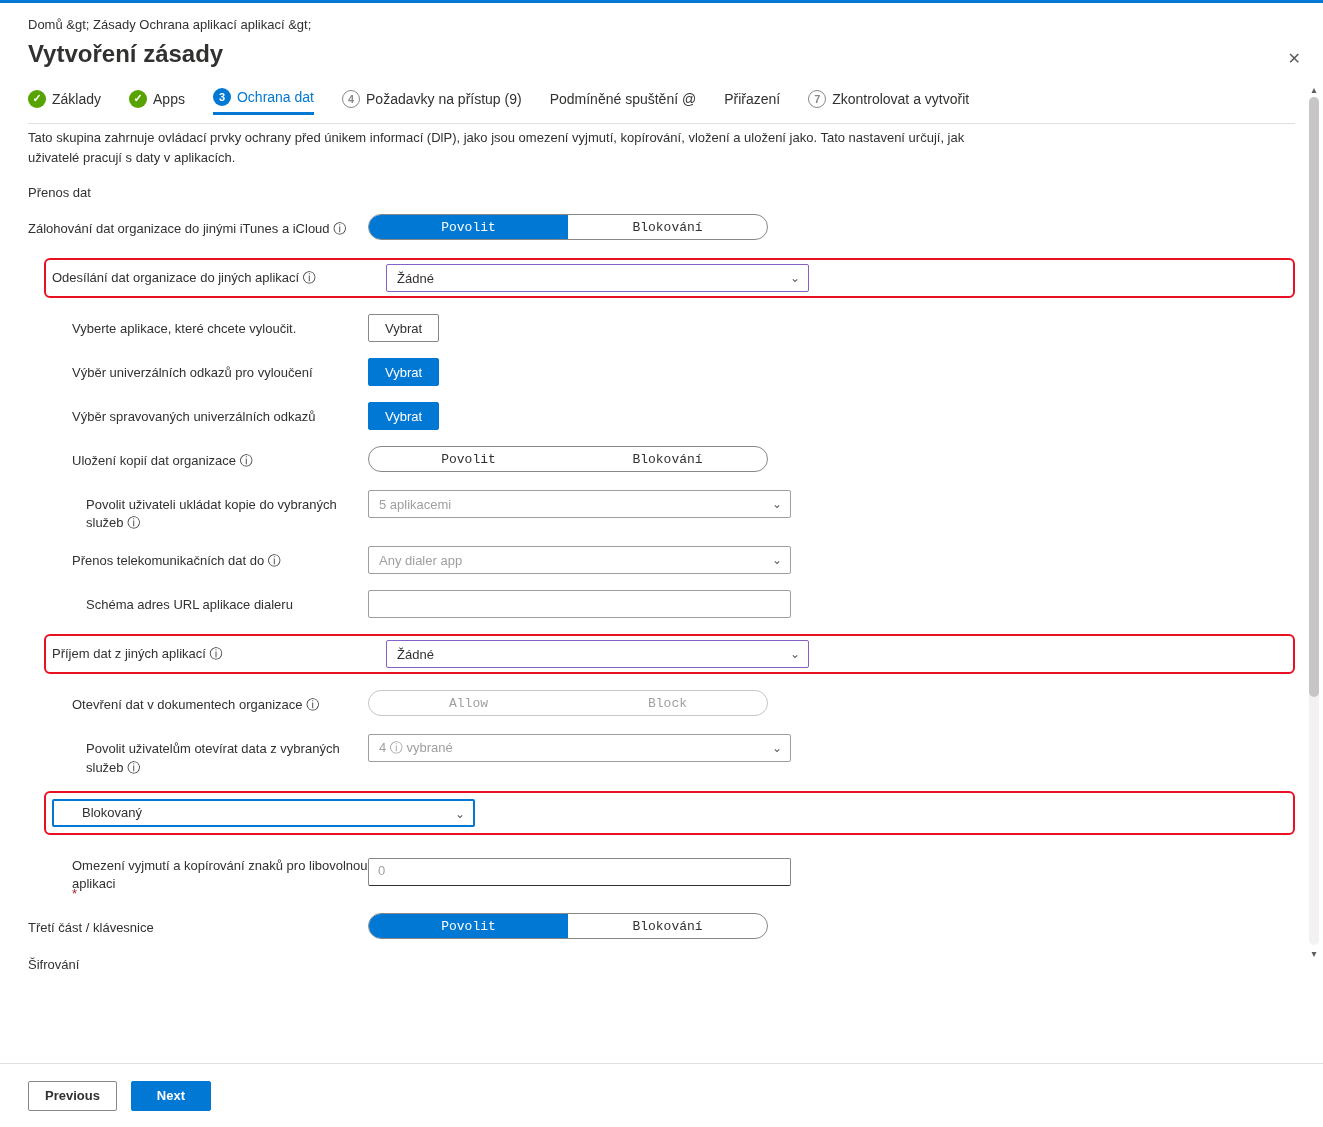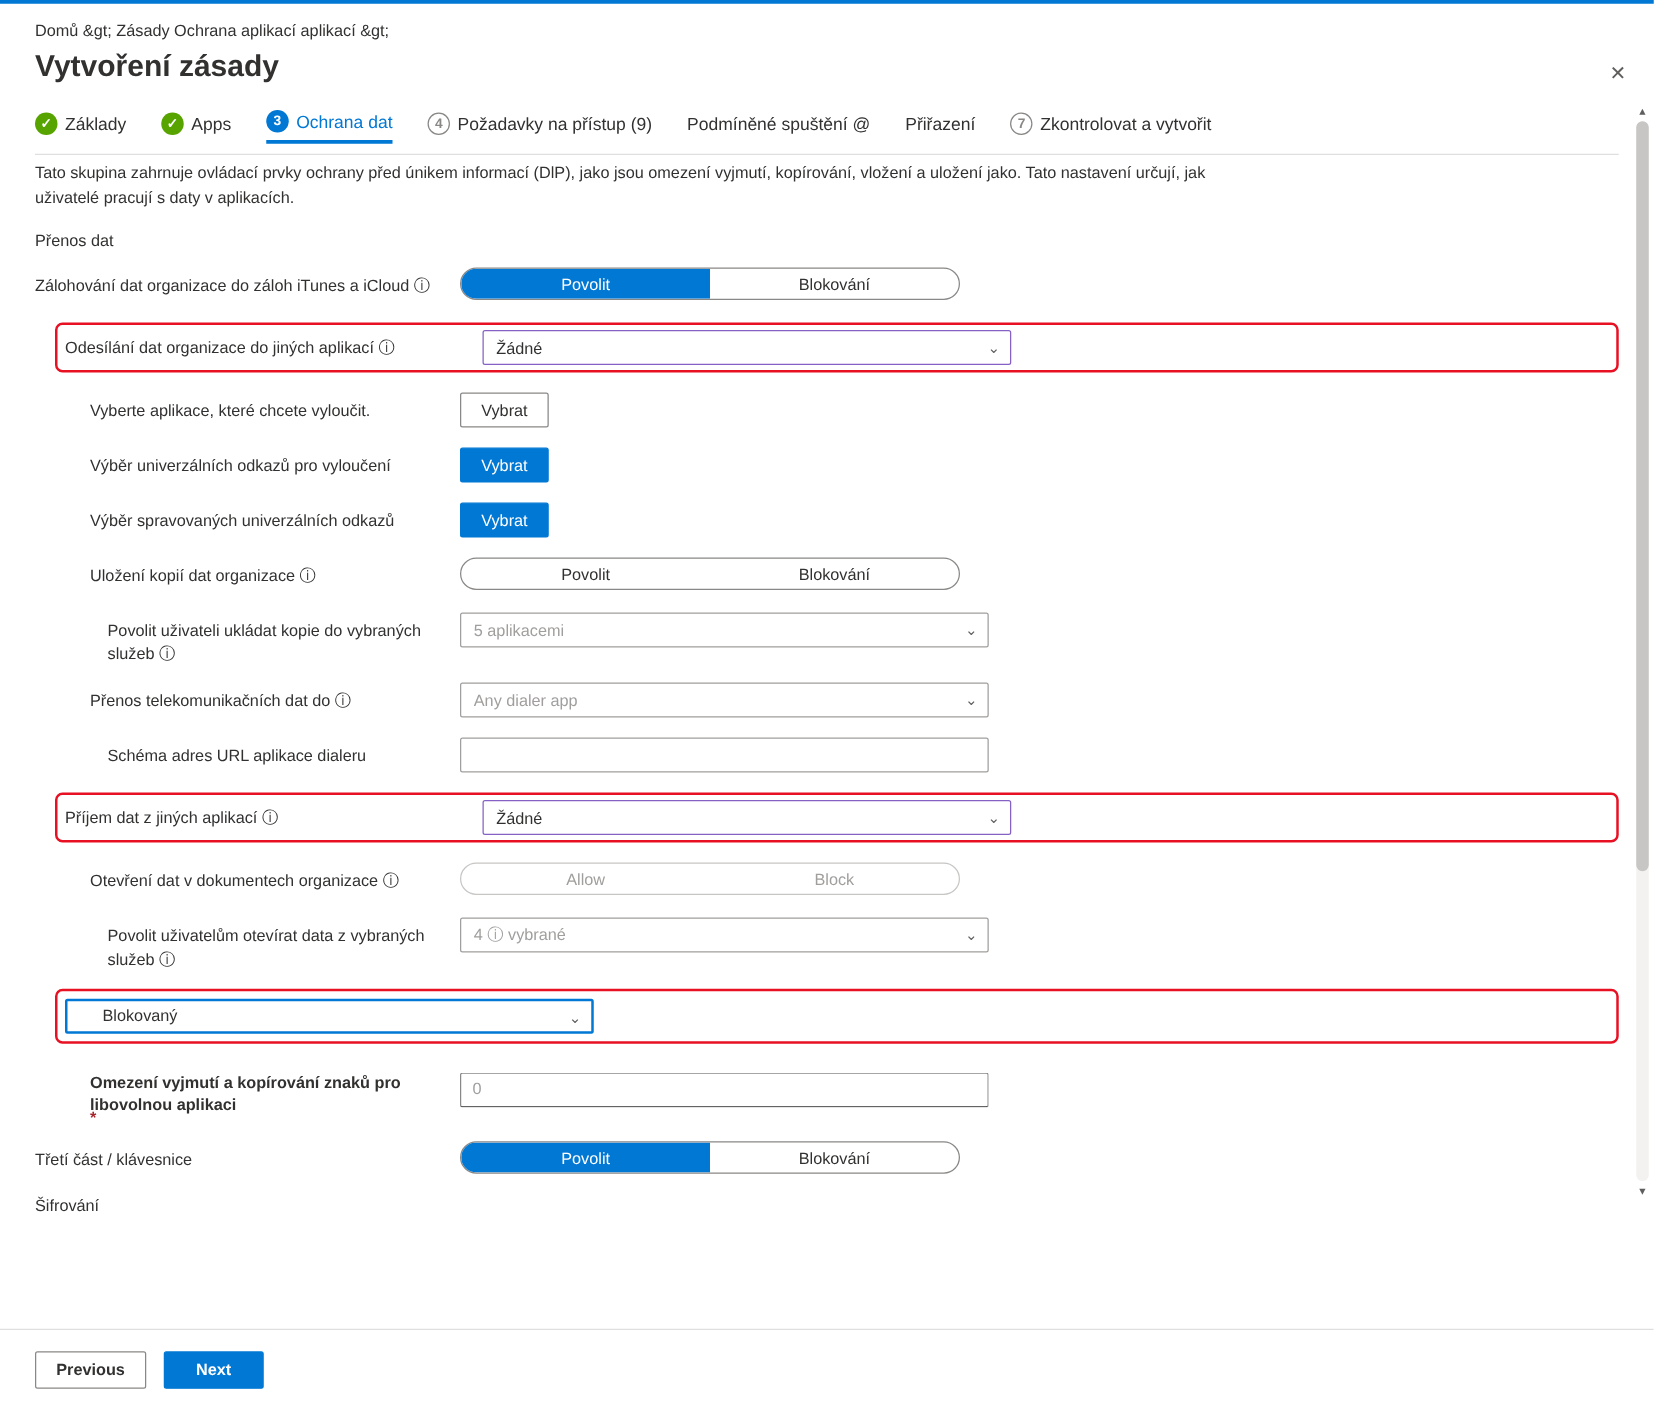--- a/index.html
+++ b/index.html
@@ -39,21 +39,21 @@
 
     .form-row { display:flex; align-items:flex-start; margin-bottom: 14px; min-height:30px; }
     .form-label { width: 340px; flex-shrink:0; font-size:13px; color:#323130; line-height:1.4; padding-top:6px;}
     .form-label.indent1 { padding-left: 44px; width:340px;}
     .form-label.indent2 { padding-left: 58px; width:340px;}
     .form-control-area { flex: 0 0 auto; }
 
     
     .seg { display:flex; width: 400px; height:26px; border:1px solid #8a8886; border-radius:13px; overflow:hidden; }
     .seg.disabledlook {border-color:#c8c6c4;}
-    .seg-opt { flex:1; display:flex; align-items:center; justify-content:center; font-size:13px; color:#323130; cursor:pointer; }
+    .seg-opt { flex:1; display:flex; align-items:center; justify-content:center; font-size:13px; color:#323130; cursor:pointer;font-family:Liberation Mono, monospace; }
     .seg-opt.selected { background:#0078d4; color:#fff; }
     .seg.disabledlook .seg-opt { color:#a19f9d; }
 
     
     .sel { width:423px; height:28px; border:1px solid #8a8886; border-radius:2px; display:flex; align-items:center; padding:0 28px 0 10px; font-size:13px; position:relative; color:#323130; background:#fff;}
     .sel.disabled { color:#a19f9d; border-color:#a19f9d; background:#fff;}
     .sel .chev { position:absolute; right:8px; top:6px; font-size:12px; color:#605e5c;}
     .sel.purple { border:1px solid #8661c5; }
     .sel.purple .chev{ color:#605e5c;}
     .sel.blue-open { border:2px solid #0078d4; height:28px;padding-left:28px;}
@@ -126,21 +126,21 @@
     </div>
   </div>
   <hr class="tab-rule">
 </div>
 
 <div class="scroll-area">
   <p class="description">Tato skupina zahrnuje ovládací prvky ochrany před únikem informací (DlP), jako jsou omezení vyjmutí, kopírování, vložení a uložení jako. Tato nastavení určují, jak uživatelé pracují s daty v aplikacích.</p>
   <p class="section-heading">Přenos dat</p>
 
   <div class="form-row">
-    <div class="form-label">Zálohování dat organizace do záloh iTunes a iCloud ⓘ</div>
+    <div class="form-label">Zálohování dat organizace do jinými iTunes a iCloud ⓘ</div>
     <div class="form-control-area">
       <div class="seg">
         <div class="seg-opt selected">Povolit</div>
         <div class="seg-opt">Blokování</div>
       </div>
     </div>
   </div>
 
   <div class="hl-row">
     <div class="inner">
@@ -249,21 +249,21 @@
       <div class="form-control-area" style="margin-left:-180px;">
         <div class="sel blue-open" style="margin-left:180px;">
           <span>Blokovaný</span>
           <span class="chev">⌄</span>
         </div>
       </div>
     </div>
   </div>
 
   <div class="form-row" style="align-items:center;">
-    <div class="form-label indent1" style="position:relative;font-weight:bold;">
+    <div class="form-label indent1" style="position:relative;">
       <span>Omezení vyjmutí a kopírování znaků pro libovolnou aplikaci</span>
       <div class="star" style="position:absolute; left:44px; bottom:-10px;">*</div>
     </div>
     <div class="form-control-area">
       <div class="input-wrap">
         <div class="txtinput" style="border-bottom:1px solid #323130;"></div>
         <span class="placeholder-look">0</span>
       </div>
     </div>
   </div>

